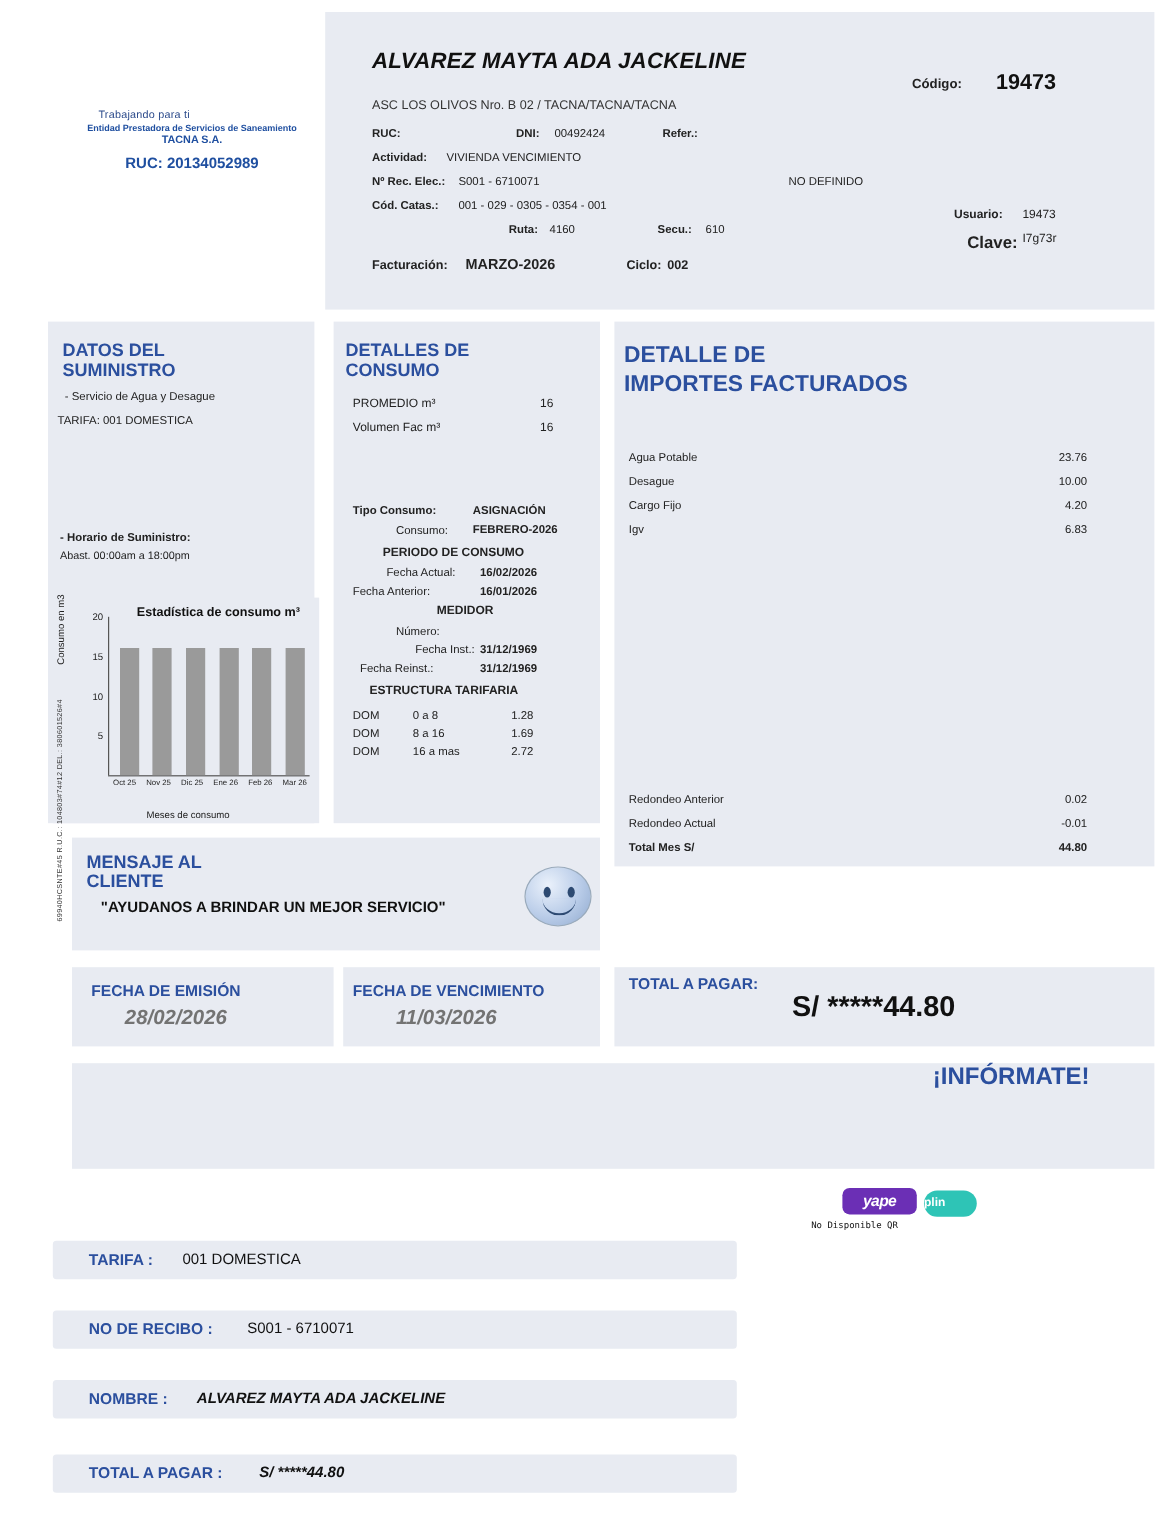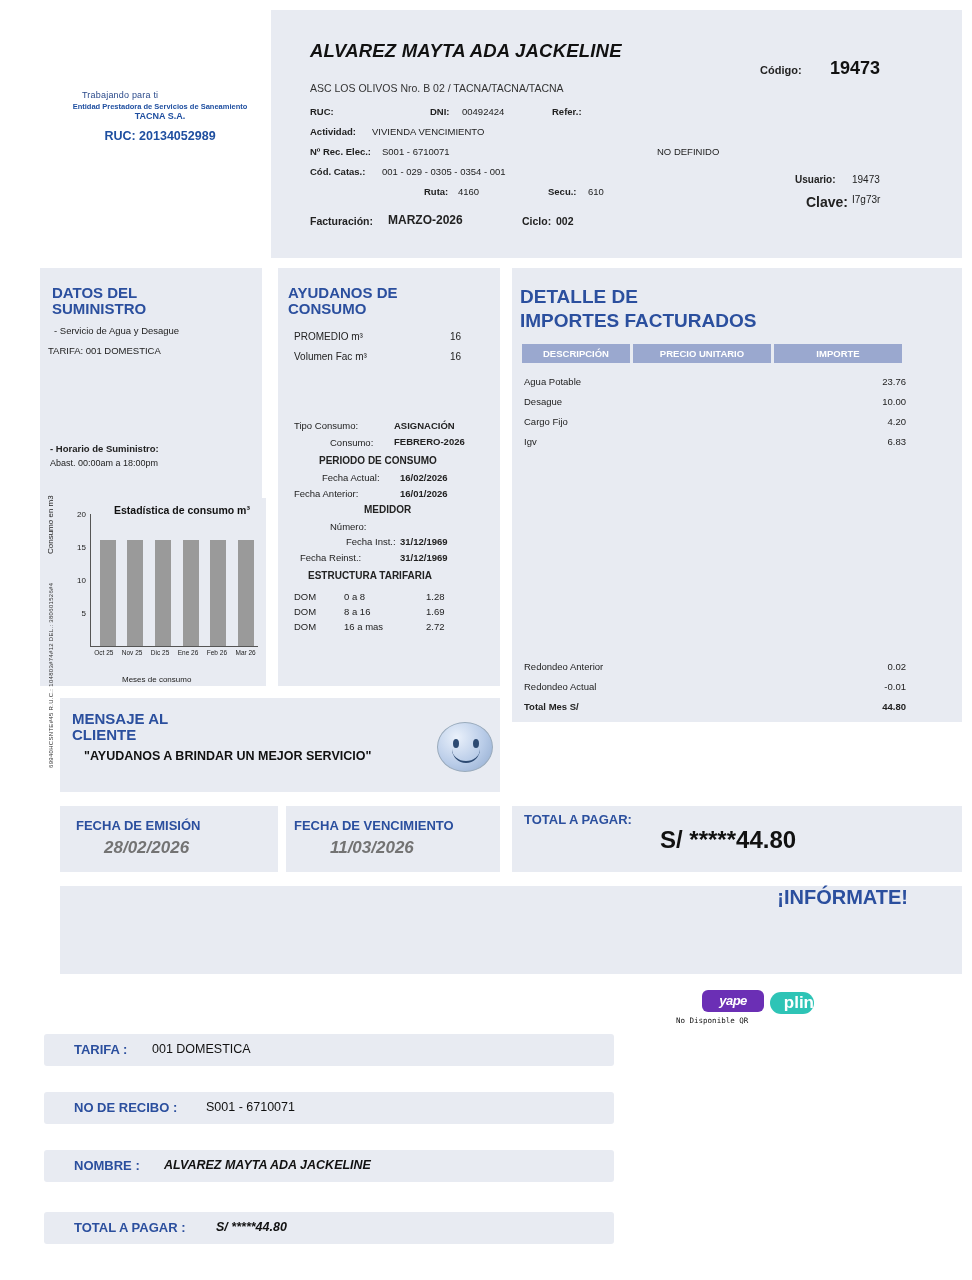--- a/index.html
+++ b/index.html
@@ -97,21 +97,21 @@
   .total-lbl { position:absolute; left:524px; top:812px; font-size:13px; font-weight:bold; color:#2b4f9e; }
   .total-val { position:absolute; left:660px; top:826px; font-size:24px; font-weight:bold; color:#111; }
 
   .fecha-lbl { font-size:13px; font-weight:bold; color:#2b4f9e; }
   .fecha-val { font-size:17px; font-weight:bold; font-style:italic; color:#737373; }
 
   
   .yape { position:absolute; left:702px; top:990px; width:62px; height:22px; background:#6b2fb5; border-radius:6px; }
   .yape span { color:#fff; font-size:13px; font-style:italic; font-weight:bold; display:block; text-align:center; line-height:22px; letter-spacing:-0.5px;}
   .plin { position:absolute; left:770px; top:992px; width:44px; height:22px; background:#2ec4b6; border-radius:11px; }
-  .plin span { color:#fff; font-size:17px; font-weight:bold; display:block; text-align:right; line-height:22px; }
+  .plin span { color:#fff; font-size:10px; font-weight:bold; display:block; text-align:left; line-height:22px; }
   .noqr { position:absolute; left:676px; top:1016px; font-size:7.5px; font-family:"DejaVu Sans Mono", monospace; color:#111; }
 
   
   .brow { position:absolute; left:44px; width:570px; height:32px; background:#e8ebf2; border-radius:3px; }
   .brow-lbl { position:absolute; font-size:13px; font-weight:bold; color:#2b4f9e; }
   .brow-val { position:absolute; font-size:12.5px; color:#111; }
   .brow-val.it { font-style:italic; font-weight:bold; }
 </style>
 </head>
 <body>
@@ -191,29 +191,29 @@
         <span>Oct 25</span>
         <span>Nov 25</span>
         <span>Dic 25</span>
         <span>Ene 26</span>
         <span>Feb 26</span>
         <span>Mar 26</span>
       </div>
   </div>
 
   <div class="panel" id="consumo-panel"></div>
-  <div class="panel-title" style="position:absolute; left:288px; top:284px;">AYUDANOS DE</div>
+  <div class="panel-title" style="position:absolute; left:288px; top:284px;">DETALLES DE</div>
   <div class="panel-title" style="position:absolute; left:288px; top:300px;">CONSUMO</div>
 
   <div class="sm" style="position:absolute; left:294px; top:331px; font-size:10px;">PROMEDIO m³</div>
   <div class="sm" style="position:absolute; left:450px; top:331px; font-size:10px;">16</div>
   <div class="sm" style="position:absolute; left:294px; top:351px; font-size:10px;">Volumen Fac m³</div>
   <div class="sm" style="position:absolute; left:450px; top:351px; font-size:10px;">16</div>
 
-  <div class="sm" style="position:absolute; left:294px; top:420px;">Tipo Consumo:</div>
+  <div class="sm" style="position:absolute; left:294px; top:420px;font-weight:bold;">Tipo Consumo:</div>
   <div class="sm bold" style="position:absolute; left:394px; top:420px;text-align:center;">ASIGNACIÓN</div>
   <div class="sm" style="position:absolute; left:330px; top:437px;">Consumo:</div>
   <div class="sm bold" style="position:absolute; left:394px; top:436px;">FEBRERO-2026</div>
 
   <div class="sm bold" style="position:absolute; left:319px; top:455px; font-size:10px;">PERIODO DE CONSUMO</div>
   <div class="sm" style="position:absolute; left:322px; top:472px;">Fecha Actual:</div>
   <div class="sm bold" style="position:absolute; left:400px; top:472px;">16/02/2026</div>
   <div class="sm" style="position:absolute; left:294px; top:488px;">Fecha Anterior:</div>
   <div class="sm bold" style="position:absolute; left:400px; top:488px;">16/01/2026</div>
 
@@ -235,25 +235,20 @@
   <div class="sm" style="position:absolute; left:426px; top:606px;">1.69</div>
 
   <div class="sm" style="position:absolute; left:294px; top:621px;">DOM</div>
   <div class="sm" style="position:absolute; left:344px; top:621px;">16 a mas</div>
   <div class="sm" style="position:absolute; left:426px; top:621px;">2.72</div>
 
   <div class="panel" id="importes-panel"></div>
   <div class="panel-title" style="position:absolute; left:520px; top:288px; font-size:19px;">DETALLE DE</div>
   <div class="panel-title" style="position:absolute; left:520px; top:312px; font-size:19px;">IMPORTES FACTURADOS</div>
 
-  <div class="tbl-head">
-    <div class="th1">DESCRIPCIÓN</div>
-    <div class="th2">PRECIO UNITARIO</div>
-    <div class="th3">IMPORTE</div>
-  </div>
 
   <div class="irow iname" style="top:376px;">Agua Potable</div>
   <div class="irow ival" style="top:376px;">23.76</div>
   <div class="irow iname" style="top:396px;">Desague</div>
   <div class="irow ival" style="top:396px;">10.00</div>
   <div class="irow iname" style="top:416px;">Cargo Fijo</div>
   <div class="irow ival" style="top:416px;">4.20</div>
   <div class="irow iname" style="top:436px;">Igv</div>
   <div class="irow ival" style="top:436px;">6.83</div>
 

